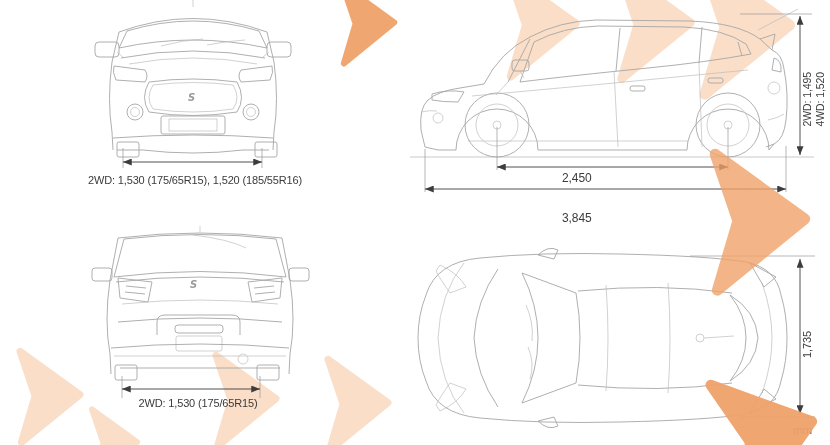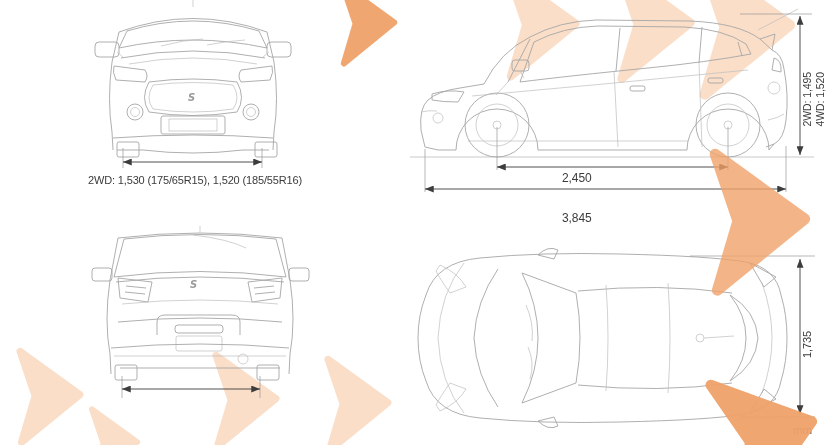--- a/index.html
+++ b/index.html
@@ -165,20 +165,21 @@
     <line x1="280" y1="13" x2="405" y2="13" class="ext"></line>
     <line x1="330" y1="174" x2="405" y2="174" class="ext"></line>
     <line x1="390" y1="16" x2="390" y2="171" class="dim" marker-start="url(#ah)" marker-end="url(#ah)"></line>
   </svg>
 
   <div class="note" style="left:60px;top:174px;width:270px;">
     <div>2WD: 1,530 (175/65R15), 1,520 (185/55R16)</div>
   </div>
 
   <div class="note" style="left:0px;top:397px;width:396px;">
+    <div>2WD: 1,530 (175/65R15)</div>
   </div>
 
   <div class="dimnum" style="left:562px;top:171px;width:110px;">2,450</div>
   <div class="dimnum" style="left:562px;top:211px;width:110px;">3,845</div>
 
   <div class="vwrap" style="left:801px;top:42px;height:84px;">
     <span class="vtext">2WD: 1,495</span>
     <span class="vtext">4WD: 1,520</span>
   </div>
 

